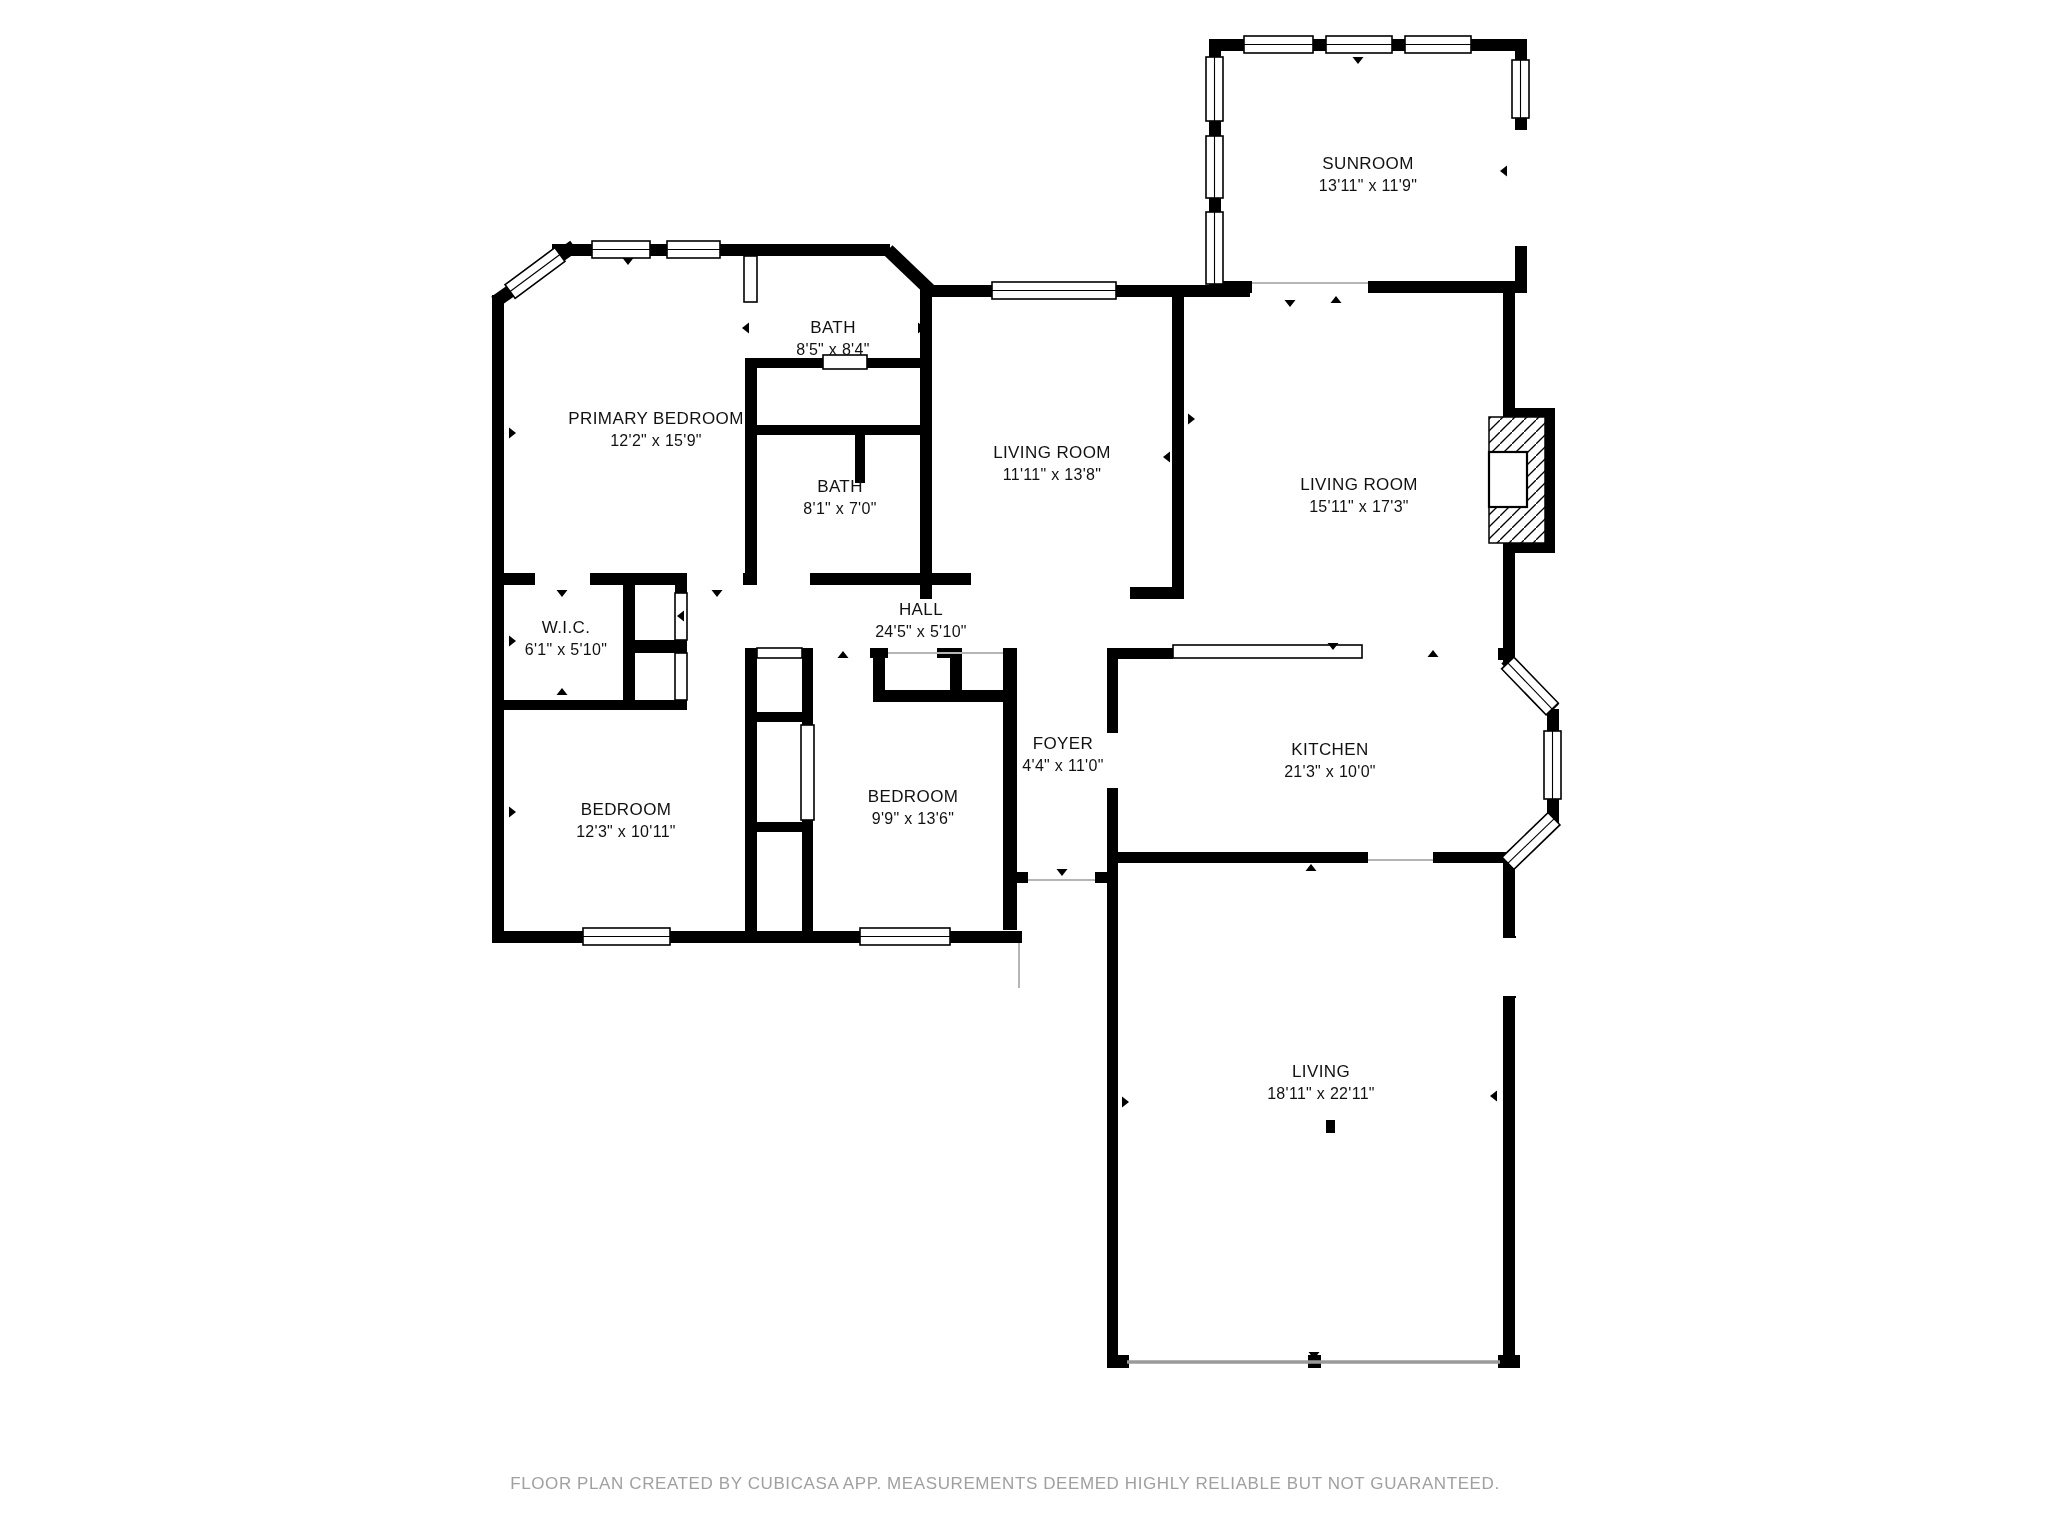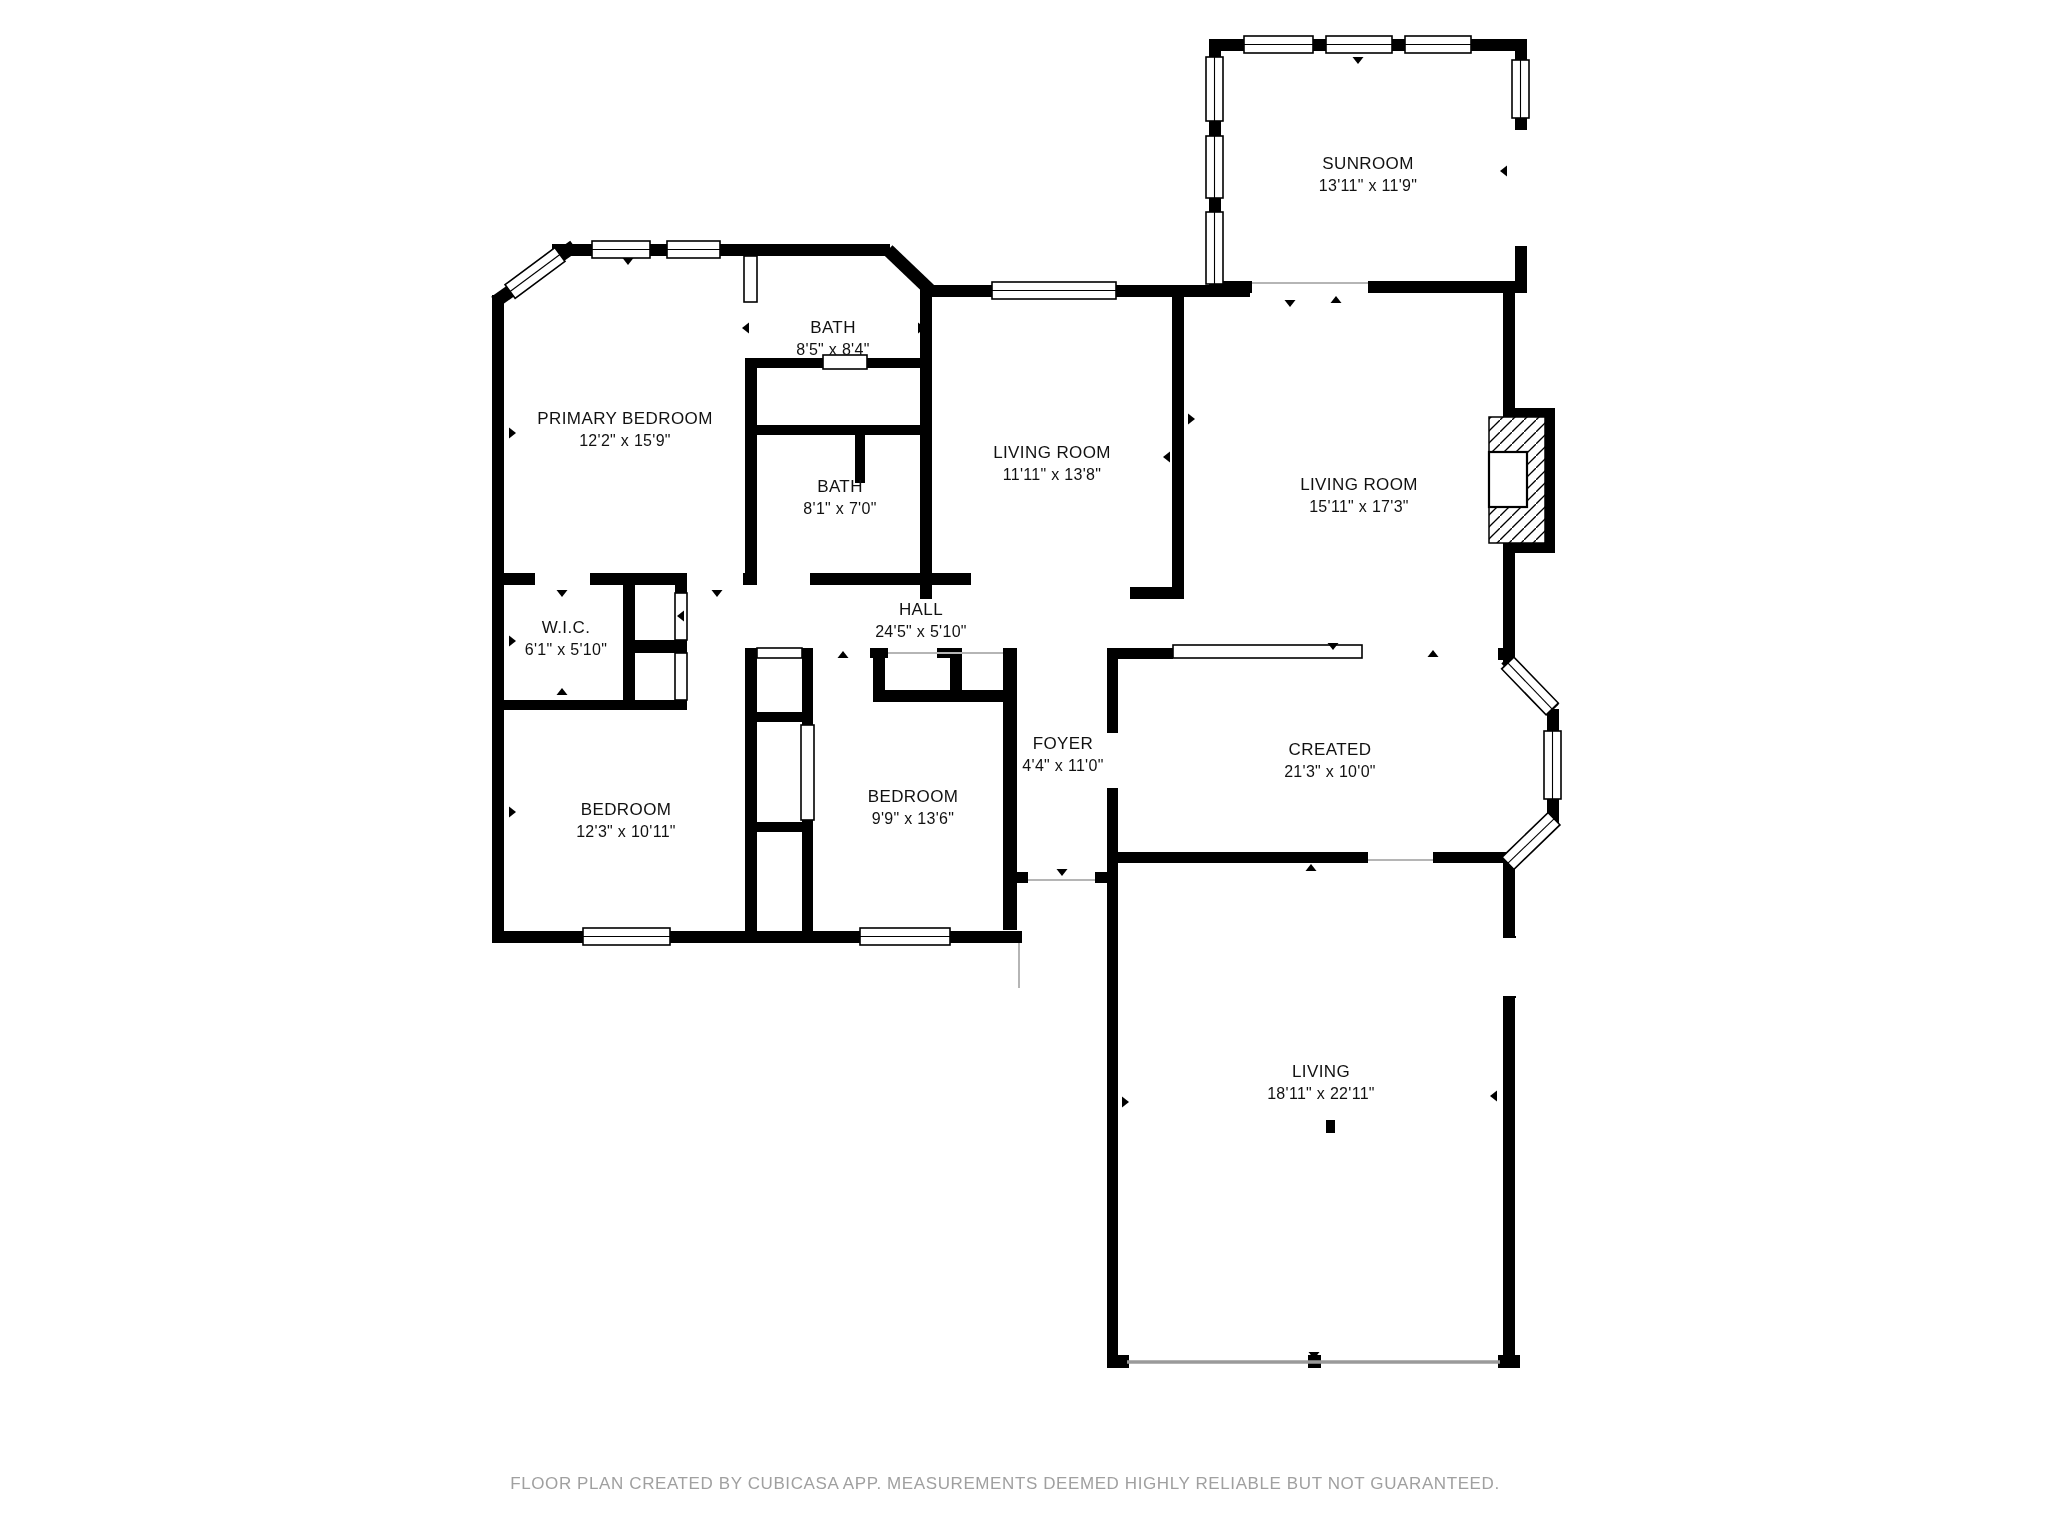--- a/index.html
+++ b/index.html
@@ -227,21 +227,21 @@
       <path d="M1170 451.5 L1170 462.5 L1163 457 Z"></path>
       <path d="M684 610.5 L684 621.5 L677 616 Z"></path>
       <path d="M749 322.5 L749 333.5 L742 328 Z"></path>
     </g>
   </svg>
 
   <div class="room-label" style="left:1368px;top:174px">
     <div class="room-name">SUNROOM</div>
     <div class="room-dims">13'11" x 11'9"</div>
   </div>
-  <div class="room-label" style="left:625px;top:429px">
+  <div class="room-label" style="left:656px;top:429px">
     <div class="room-name">PRIMARY BEDROOM</div>
     <div class="room-dims">12'2" x 15'9"</div>
   </div>
   <div class="room-label" style="left:833px;top:338px">
     <div class="room-name">BATH</div>
     <div class="room-dims">8'5" x 8'4"</div>
   </div>
   <div class="room-label" style="left:840px;top:497px">
     <div class="room-name">BATH</div>
     <div class="room-dims">8'1" x 7'0"</div>
@@ -268,21 +268,21 @@
   </div>
   <div class="room-label" style="left:913px;top:807px">
     <div class="room-name">BEDROOM</div>
     <div class="room-dims">9'9" x 13'6"</div>
   </div>
   <div class="room-label" style="left:1063px;top:754px">
     <div class="room-name">FOYER</div>
     <div class="room-dims">4'4" x 11'0"</div>
   </div>
   <div class="room-label" style="left:1330px;top:760px">
-    <div class="room-name">CREATED</div>
+    <div class="room-name">KITCHEN</div>
     <div class="room-dims">21'3" x 10'0"</div>
   </div>
   <div class="room-label" style="left:1321px;top:1082px">
     <div class="room-name">LIVING</div>
     <div class="room-dims">18'11" x 22'11"</div>
   </div>
 
   <div class="footer">FLOOR PLAN CREATED BY CUBICASA APP. MEASUREMENTS DEEMED HIGHLY RELIABLE BUT NOT GUARANTEED.</div>
 </div>
 

